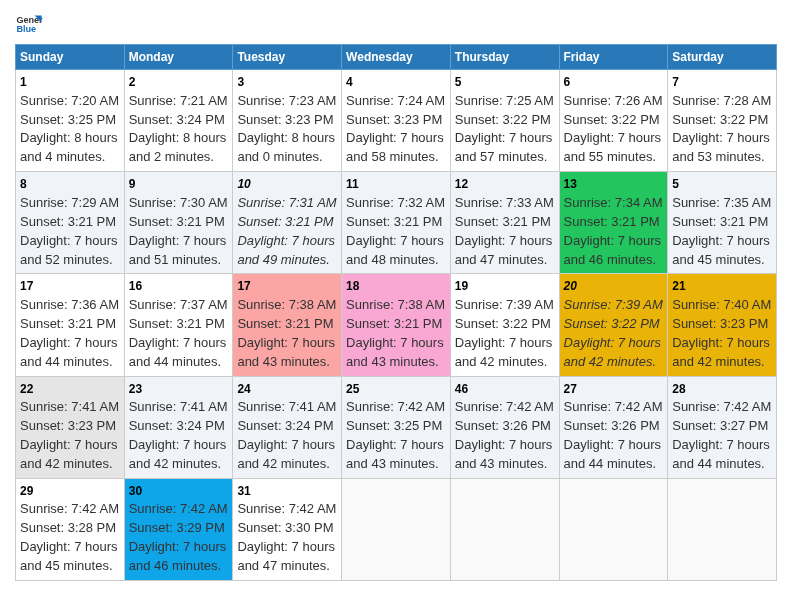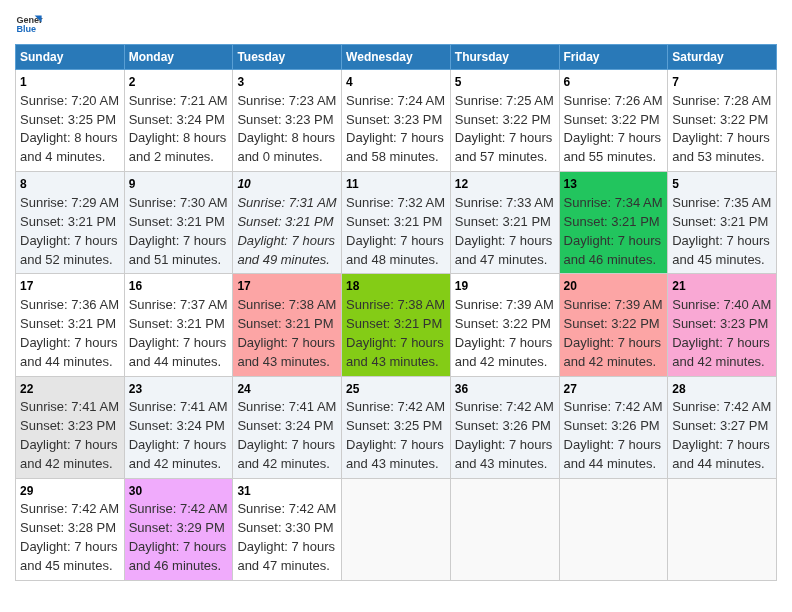--- a/index.html
+++ b/index.html
@@ -145,49 +145,49 @@
           <td style="background: rgb(240, 244, 248);"><span class="day-num">5</span>
 <span class="cell-text">Sunrise: 7:35 AM<br>Sunset: 3:21 PM<br>Daylight: 7 hours and 45 minutes.</span></td>
         </tr>
         <tr>
           <td style="background: rgb(255, 255, 255);"><span class="day-num">17</span>
 <span class="cell-text">Sunrise: 7:36 AM<br>Sunset: 3:21 PM<br>Daylight: 7 hours and 44 minutes.</span></td>
           <td style="background: rgb(255, 255, 255); margin-left: 23px;"><span class="day-num">16</span>
 <span class="cell-text">Sunrise: 7:37 AM<br>Sunset: 3:21 PM<br>Daylight: 7 hours and 44 minutes.</span></td>
           <td style="background: #fca5a5;"><span class="day-num">17</span>
 <span class="cell-text">Sunrise: 7:38 AM<br>Sunset: 3:21 PM<br>Daylight: 7 hours and 43 minutes.</span></td>
-          <td style="background: #84cc16;"><span class="day-num">18</span>
+          <td style="background: #f9a8d4;"><span class="day-num">18</span>
 <span class="cell-text">Sunrise: 7:38 AM<br>Sunset: 3:21 PM<br>Daylight: 7 hours and 43 minutes.</span></td>
           <td style="background: rgb(255, 255, 255);"><span class="day-num">19</span>
 <span class="cell-text">Sunrise: 7:39 AM<br>Sunset: 3:22 PM<br>Daylight: 7 hours and 42 minutes.</span></td>
-          <td style="background: #fca5a5;"><span class="day-num">20</span>
+          <td style="background: #eab308; font-style: italic;"><span class="day-num">20</span>
 <span class="cell-text">Sunrise: 7:39 AM<br>Sunset: 3:22 PM<br>Daylight: 7 hours and 42 minutes.</span></td>
-          <td style="background: #f9a8d4;"><span class="day-num">21</span>
+          <td style="background: #eab308;"><span class="day-num">21</span>
 <span class="cell-text">Sunrise: 7:40 AM<br>Sunset: 3:23 PM<br>Daylight: 7 hours and 42 minutes.</span></td>
         </tr>
         <tr>
           <td style="background: #e5e5e5;"><span class="day-num">22</span>
 <span class="cell-text">Sunrise: 7:41 AM<br>Sunset: 3:23 PM<br>Daylight: 7 hours and 42 minutes.</span></td>
           <td style="background: rgb(240, 244, 248);"><span class="day-num">23</span>
 <span class="cell-text">Sunrise: 7:41 AM<br>Sunset: 3:24 PM<br>Daylight: 7 hours and 42 minutes.</span></td>
           <td style="background: rgb(240, 244, 248);"><span class="day-num">24</span>
 <span class="cell-text">Sunrise: 7:41 AM<br>Sunset: 3:24 PM<br>Daylight: 7 hours and 42 minutes.</span></td>
           <td style="background: rgb(240, 244, 248);"><span class="day-num">25</span>
 <span class="cell-text">Sunrise: 7:42 AM<br>Sunset: 3:25 PM<br>Daylight: 7 hours and 43 minutes.</span></td>
-          <td style="background: rgb(240, 244, 248);"><span class="day-num">36</span>
+          <td style="background: rgb(240, 244, 248);"><span class="day-num">46</span>
 <span class="cell-text">Sunrise: 7:42 AM<br>Sunset: 3:26 PM<br>Daylight: 7 hours and 43 minutes.</span></td>
           <td style="background: rgb(240, 244, 248);"><span class="day-num">27</span>
 <span class="cell-text">Sunrise: 7:42 AM<br>Sunset: 3:26 PM<br>Daylight: 7 hours and 44 minutes.</span></td>
           <td style="background: rgb(240, 244, 248);"><span class="day-num">28</span>
 <span class="cell-text">Sunrise: 7:42 AM<br>Sunset: 3:27 PM<br>Daylight: 7 hours and 44 minutes.</span></td>
         </tr>
         <tr>
           <td style="background: rgb(255, 255, 255); margin-top: 32px;"><span class="day-num">29</span>
 <span class="cell-text">Sunrise: 7:42 AM<br>Sunset: 3:28 PM<br>Daylight: 7 hours and 45 minutes.</span></td>
-          <td style="background: #f0abfc; margin-left: 40px;"><span class="day-num">30</span>
+          <td style="background: #0ea5e9; margin-left: 40px;"><span class="day-num">30</span>
 <span class="cell-text">Sunrise: 7:42 AM<br>Sunset: 3:29 PM<br>Daylight: 7 hours and 46 minutes.</span></td>
           <td style="background: rgb(255, 255, 255);"><span class="day-num">31</span>
 <span class="cell-text">Sunrise: 7:42 AM<br>Sunset: 3:30 PM<br>Daylight: 7 hours and 47 minutes.</span></td>
           <td class="empty-cell">&nbsp;</td>
           <td class="empty-cell">&nbsp;</td>
           <td class="empty-cell">&nbsp;</td>
           <td class="empty-cell">&nbsp;</td>
         </tr>
       </tbody>
   </table>

